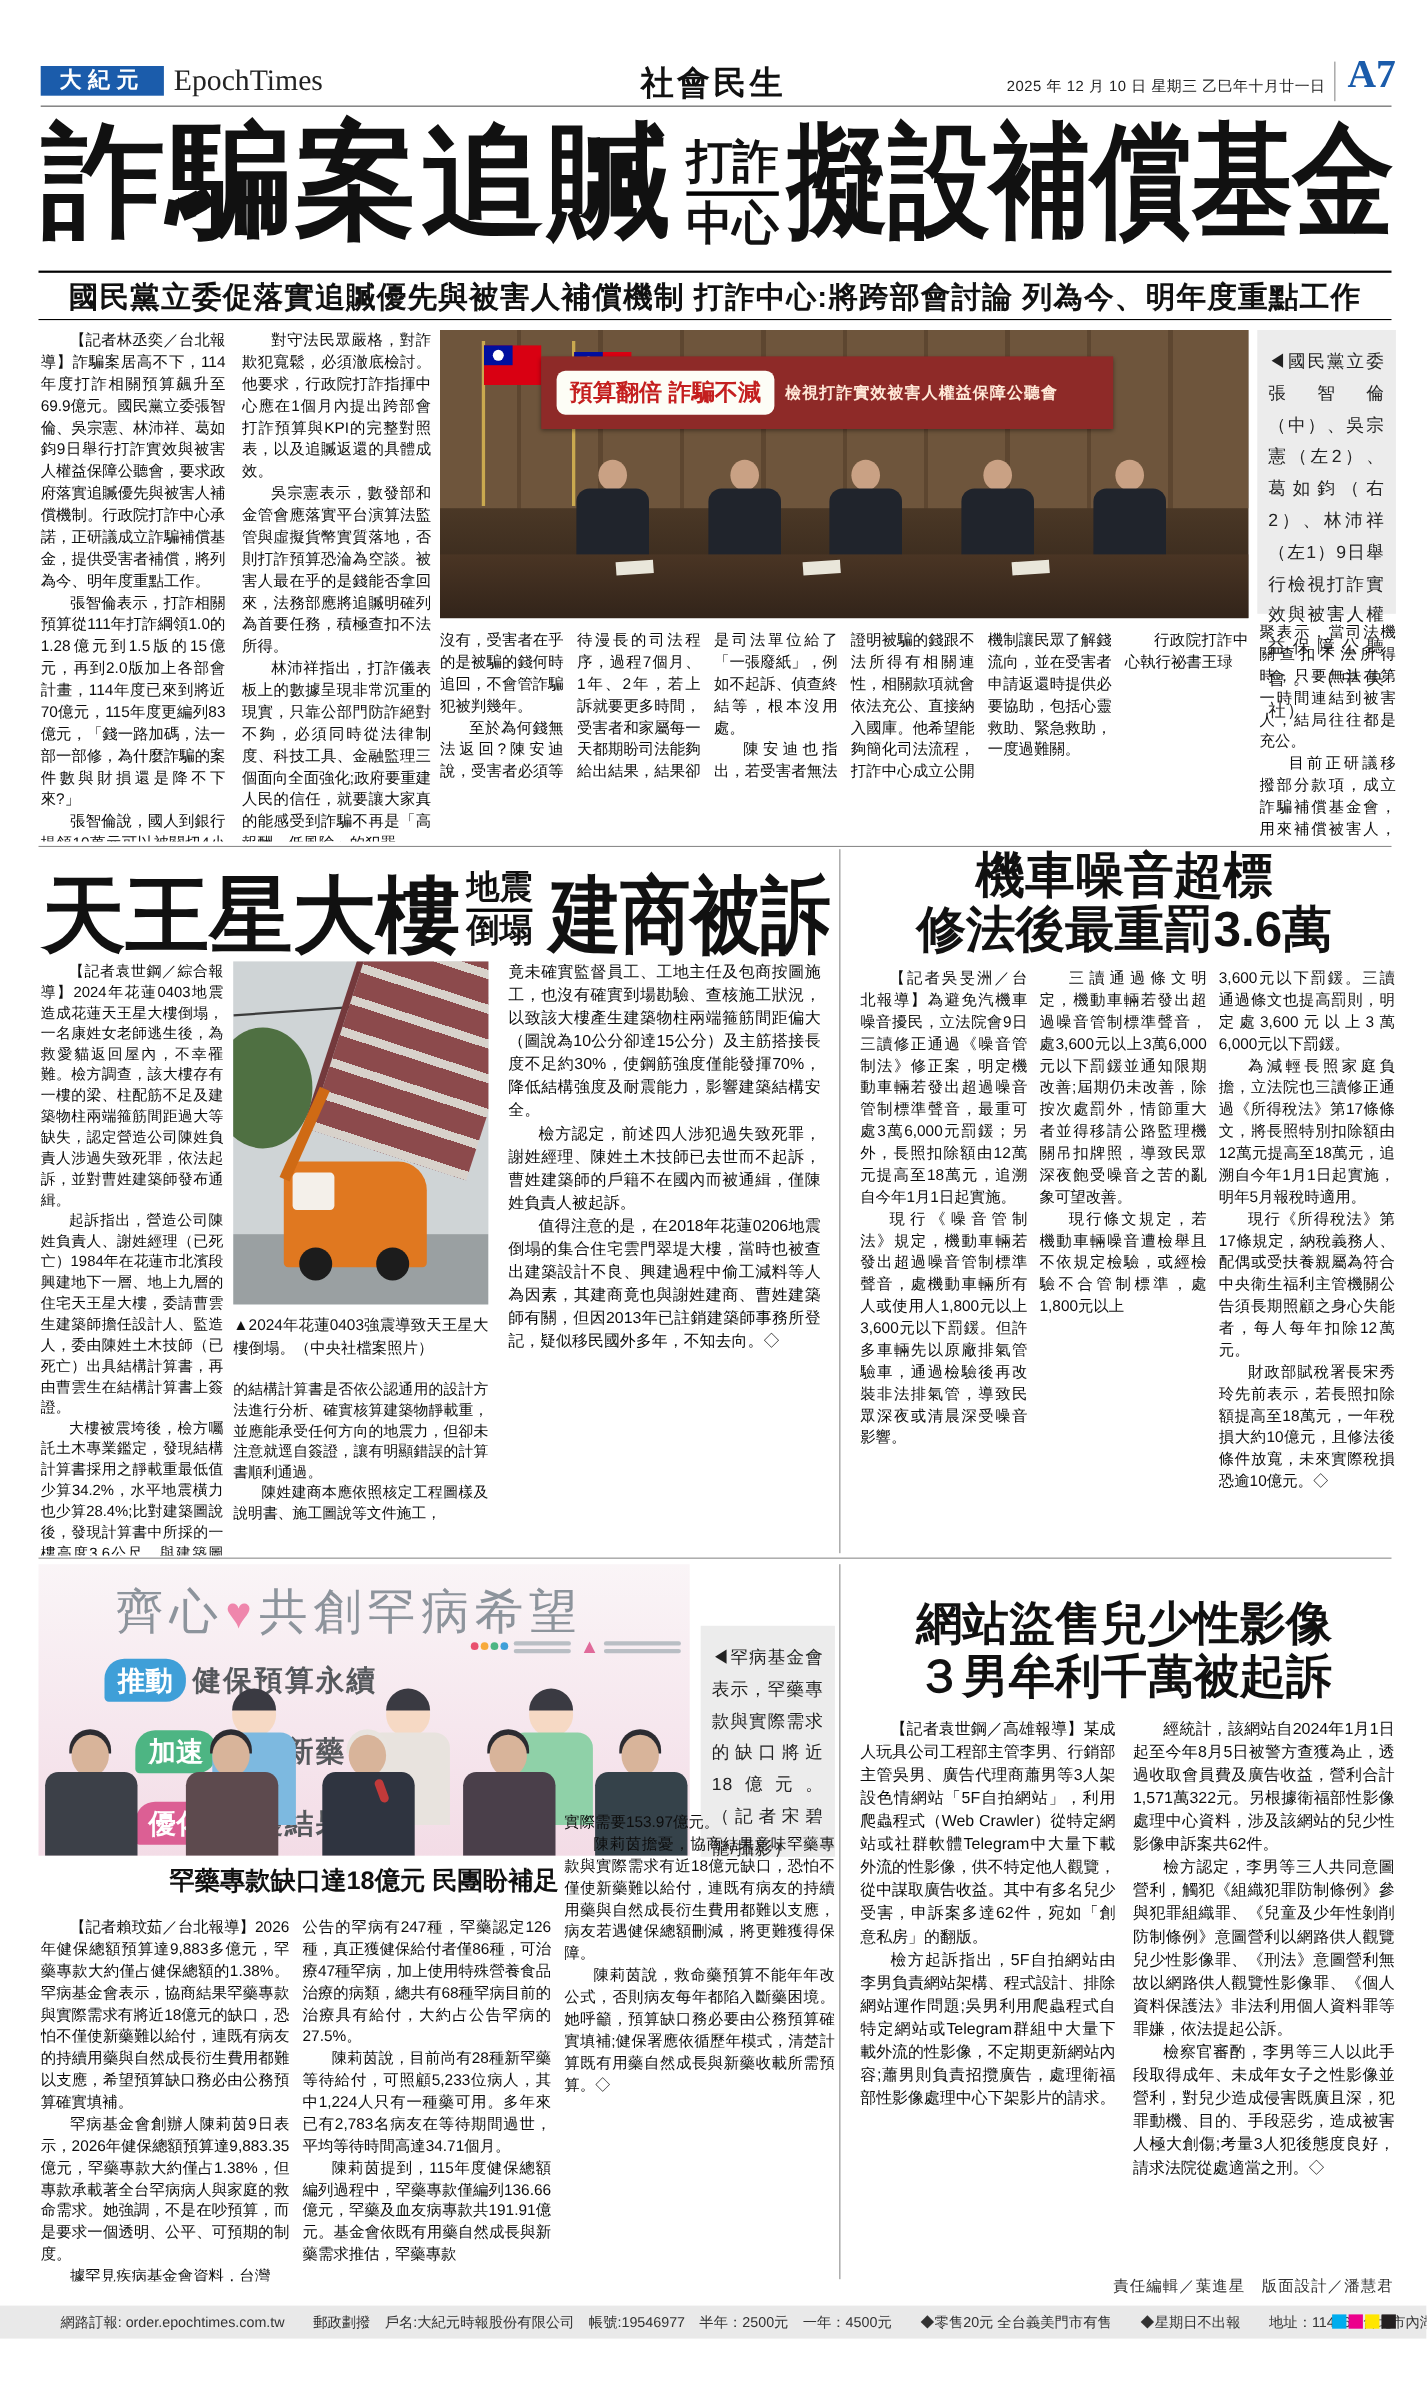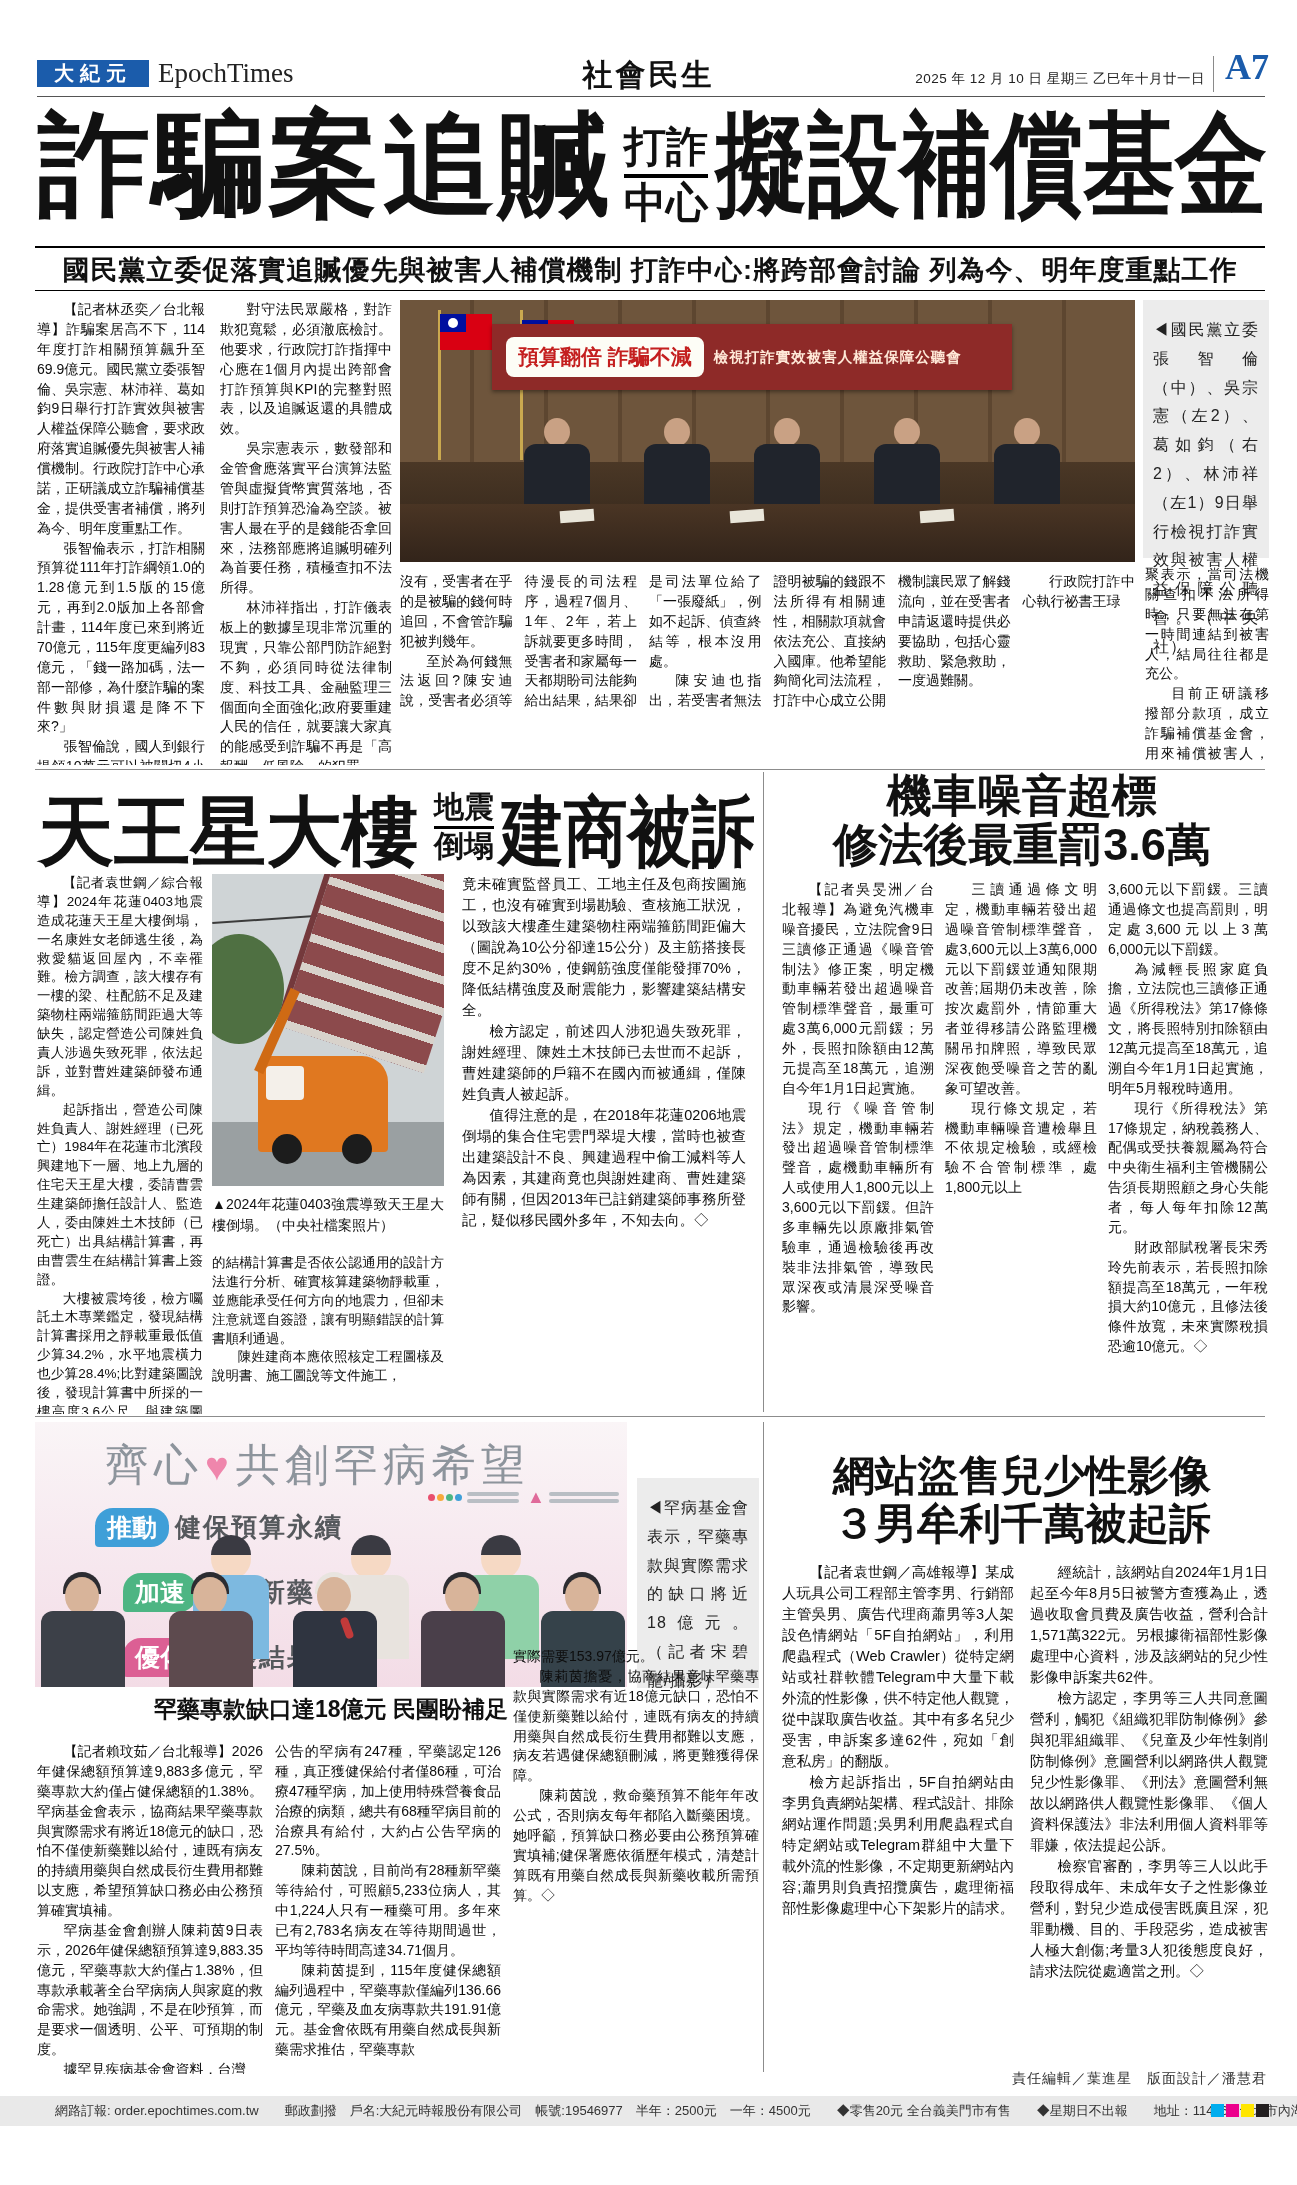--- a/index.html
+++ b/index.html
@@ -61,21 +61,21 @@
   .p1-table{position:absolute;left:0;bottom:0;width:100%;height:58px;
     background:linear-gradient(180deg,#4a3524,#32241a);}
   .paper{position:absolute;bottom:40px;width:34px;height:12px;background:#e9e6da;transform:rotate(-4deg);}
   .person{position:absolute;bottom:48px;width:74px;height:96px;}
   .person .head{position:absolute;left:24px;top:0;width:26px;height:28px;border-radius:50%;background:#c9a184;}
   .person .torso{position:absolute;left:4px;top:26px;width:66px;height:70px;border-radius:12px 12px 0 0;background:#20242c;}
   
   .rule{background:#8c8c8c;}
   
   .b-hl1{left:38px;top:782px;font-size:76px;font-weight:900;white-space:nowrap;}
-  .b-tag{left:424px;top:790px;width:70px;text-align:right;font-size:30px;font-weight:900;line-height:1.15;}
+  .b-tag{left:424px;top:790px;width:70px;text-align:left;font-size:30px;font-weight:900;line-height:1.15;}
   .b-tag .t1{border-bottom:3px solid #000;display:inline-block;padding-bottom:1px;}
   .b-hl2{left:500px;top:782px;font-size:76px;font-weight:900;white-space:nowrap;
     transform:scaleX(.84);transform-origin:left top;}
   .b-col1{left:37px;top:874px;width:166px;height:540px;}
   .b-col2{left:212px;top:1254px;width:232px;height:158px;}
   .b-col3{left:462px;top:874px;width:284px;height:540px;}
   .cap2{left:212px;top:1194px;width:232px;}
   
   .photo2{left:212px;top:874px;width:232px;height:312px;overflow:hidden;background:#cfd4d6;}
   .p2-building{position:absolute;left:92px;top:-30px;width:150px;height:210px;transform:rotate(18deg);

